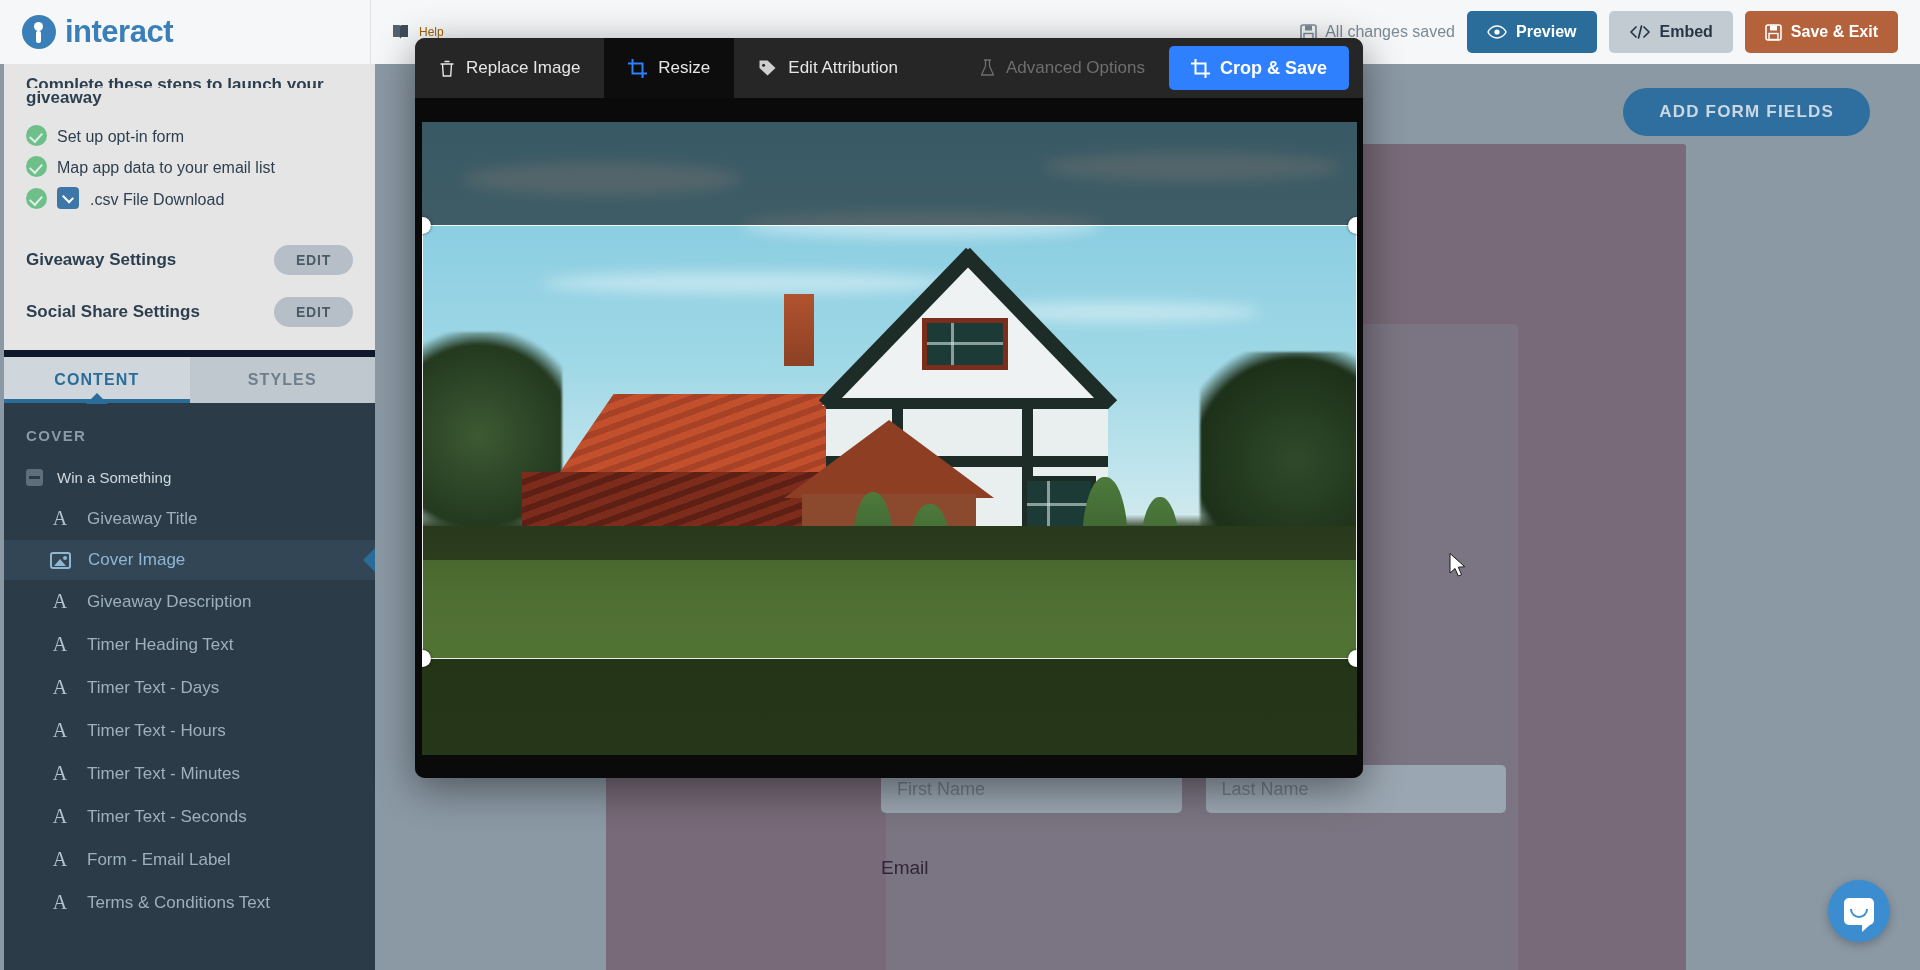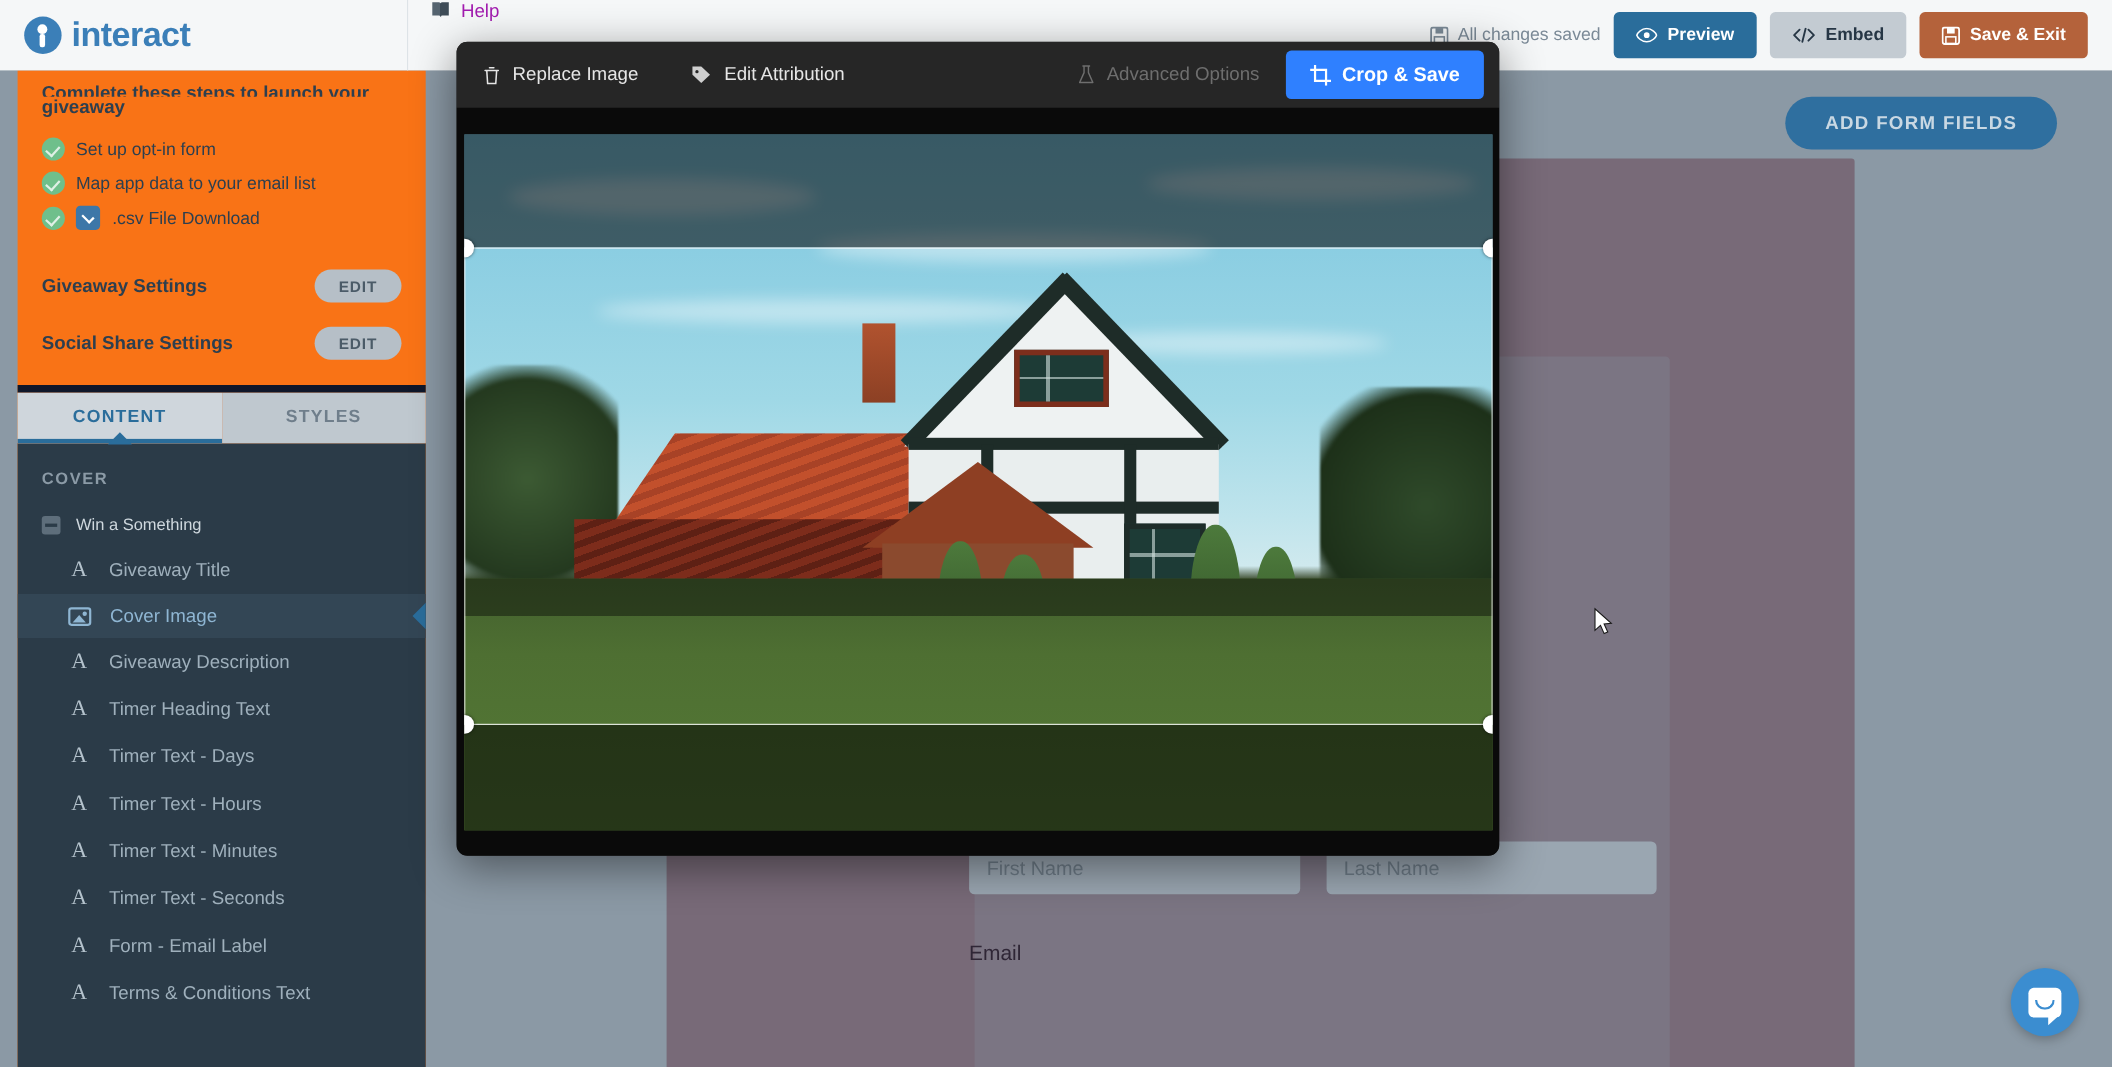--- a/index.html
+++ b/index.html
@@ -32,22 +32,22 @@
     width: 9px; height: 9px; border-radius: 50%; background: #fff;
   }
   .logo-mark::before {
     content: ""; position: absolute; left: 14px; top: 16px;
     width: 5px; height: 12px; border-radius: 2px; background: #fff;
   }
   .logo-text {
     font-size: 31px; font-weight: 700; color: #3b7fb8; letter-spacing: -0.5px;
   }
   .topbar-help {
-    display: flex; gap: 9px;
-    padding-left: 20px; height: 64px; color: #a21caf; font-size: 17px;
+    display: flex; align-items: center; gap: 9px;
+    padding-left: 20px; height: 64px; color: #a16207; font-size: 12px;
   }
   .topbar-spacer { flex: 1; }
   .topbar-right {
     display: flex; align-items: center; gap: 12px; padding-right: 22px;
   }
   .saved-status {
     display: flex; align-items: center; gap: 8px;
     color: #7b8a97; font-size: 16px;
   }
   .tb-btn {
@@ -55,22 +55,22 @@
     height: 42px; padding: 0 20px; border-radius: 5px;
     font-size: 16px; font-weight: 600; cursor: pointer; border: none;
     font-family: "Liberation Sans", sans-serif;
   }
   .tb-preview { background: #2a6d9b; color: #fff; text-align: right; }
   .tb-embed   { background: #c3cbd2; color: #263645; }
   .tb-save    { background: #b4623b; color: #fff; }
 
   
   .sidebar {
-    position: absolute; top: 64px; left: 16px; width: 371px; height: 906px;
-    background: #f97316; z-index: 3;
+    position: absolute; top: 64px; left: 4px; width: 371px; height: 906px;
+    background: #e5e5e5; z-index: 3;
     display: flex; flex-direction: column;
   }
   .sb-checklist { padding: 10px 22px 16px 22px; }
   .sb-clipped {
     height: 14px; overflow: hidden; color: #2d3f4f;
     font-size: 17px; font-weight: 700; line-height: 22px;
   }
   .sb-head2 { font-size: 17px; font-weight: 700; color: #2d3f4f; margin-bottom: 12px; }
   .check-row {
     display: flex; align-items: flex-end; gap: 10px;
@@ -585,20 +585,28 @@
     <div class="modal-toolbar">
       <button class="mt-btn">
         <span>
           <svg width="16" height="19" viewBox="0 0 16 19">
             <path d="M2 5h12M6 2.5h4M3.5 5l.8 12h7.4l.8-12" fill="none" stroke="#e6e6e6" stroke-width="1.4" stroke-linecap="round"></path>
           </svg>
         </span>
         <span>Replace Image</span>
       </button>
 
+      <button class="mt-btn active">
+        <span>
+          <svg width="19" height="19" viewBox="0 0 19 19">
+            <path d="M4.5 0v14.5H19M0 4.5h14.5V19" fill="none" stroke="#2f80ff" stroke-width="2"></path>
+          </svg>
+        </span>
+        <span>Resize</span>
+      </button>
 
       <button class="mt-btn">
         <span>
           <svg width="19" height="18" viewBox="0 0 19 18">
             <path d="M1.5 1.5h8l8 7.5-8 7.5-8-7.5z" fill="#cfcfcf"></path>
             <circle cx="5.6" cy="6.2" r="1.5" fill="#262626"></circle>
           </svg>
         </span>
         <span>Edit Attribution</span>
       </button>

